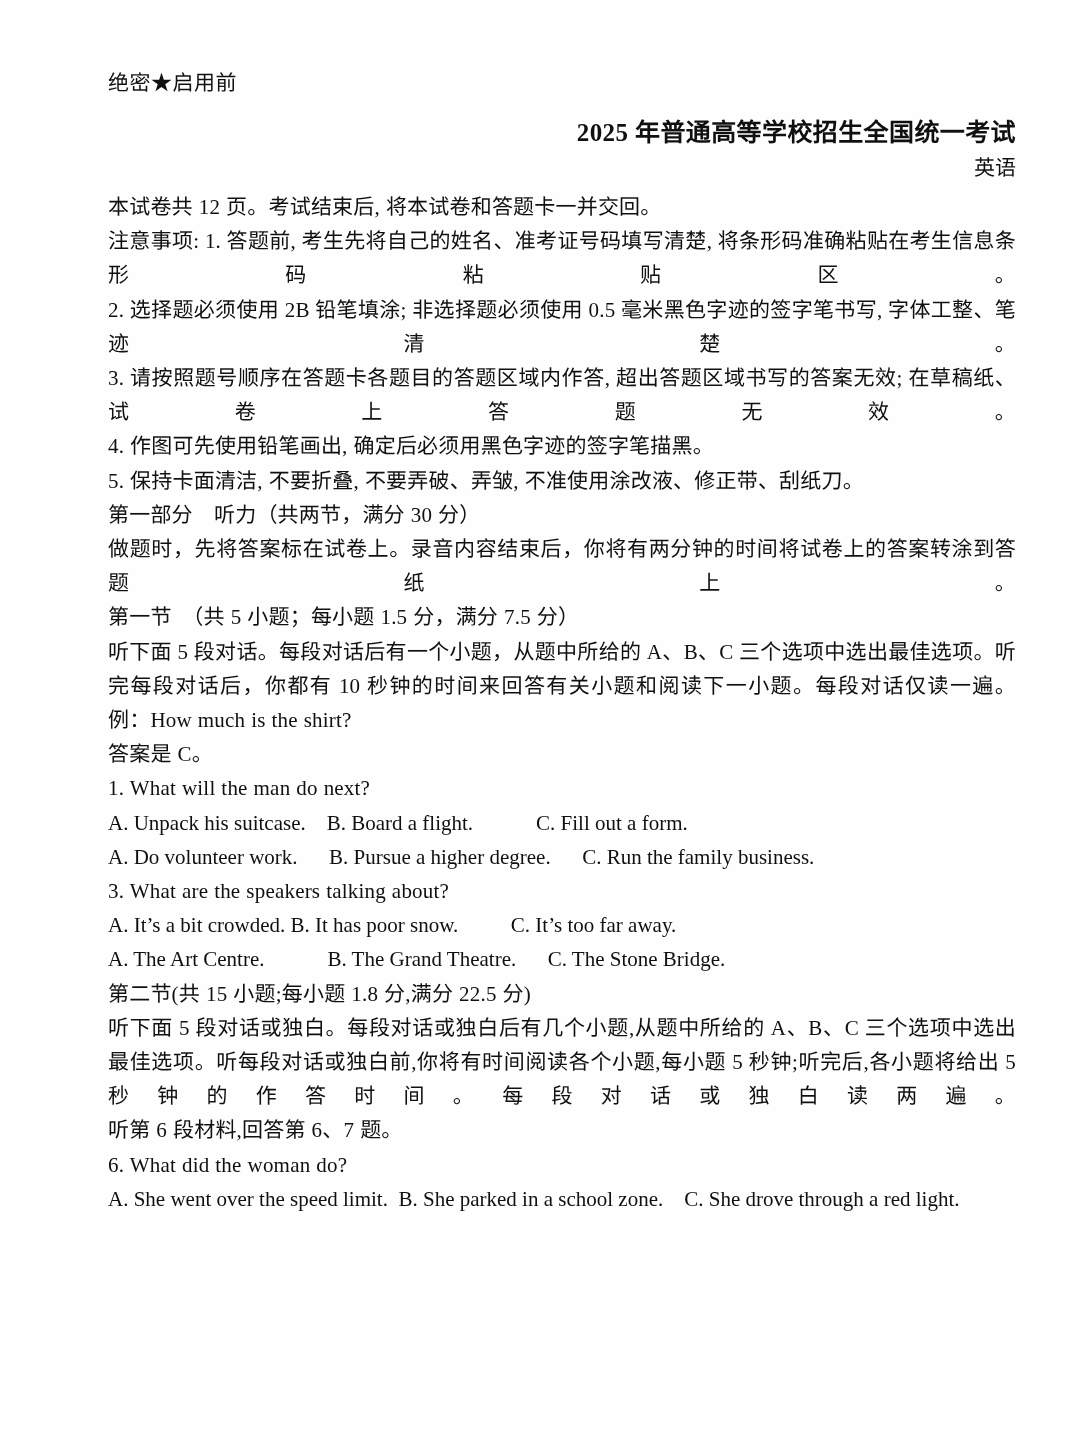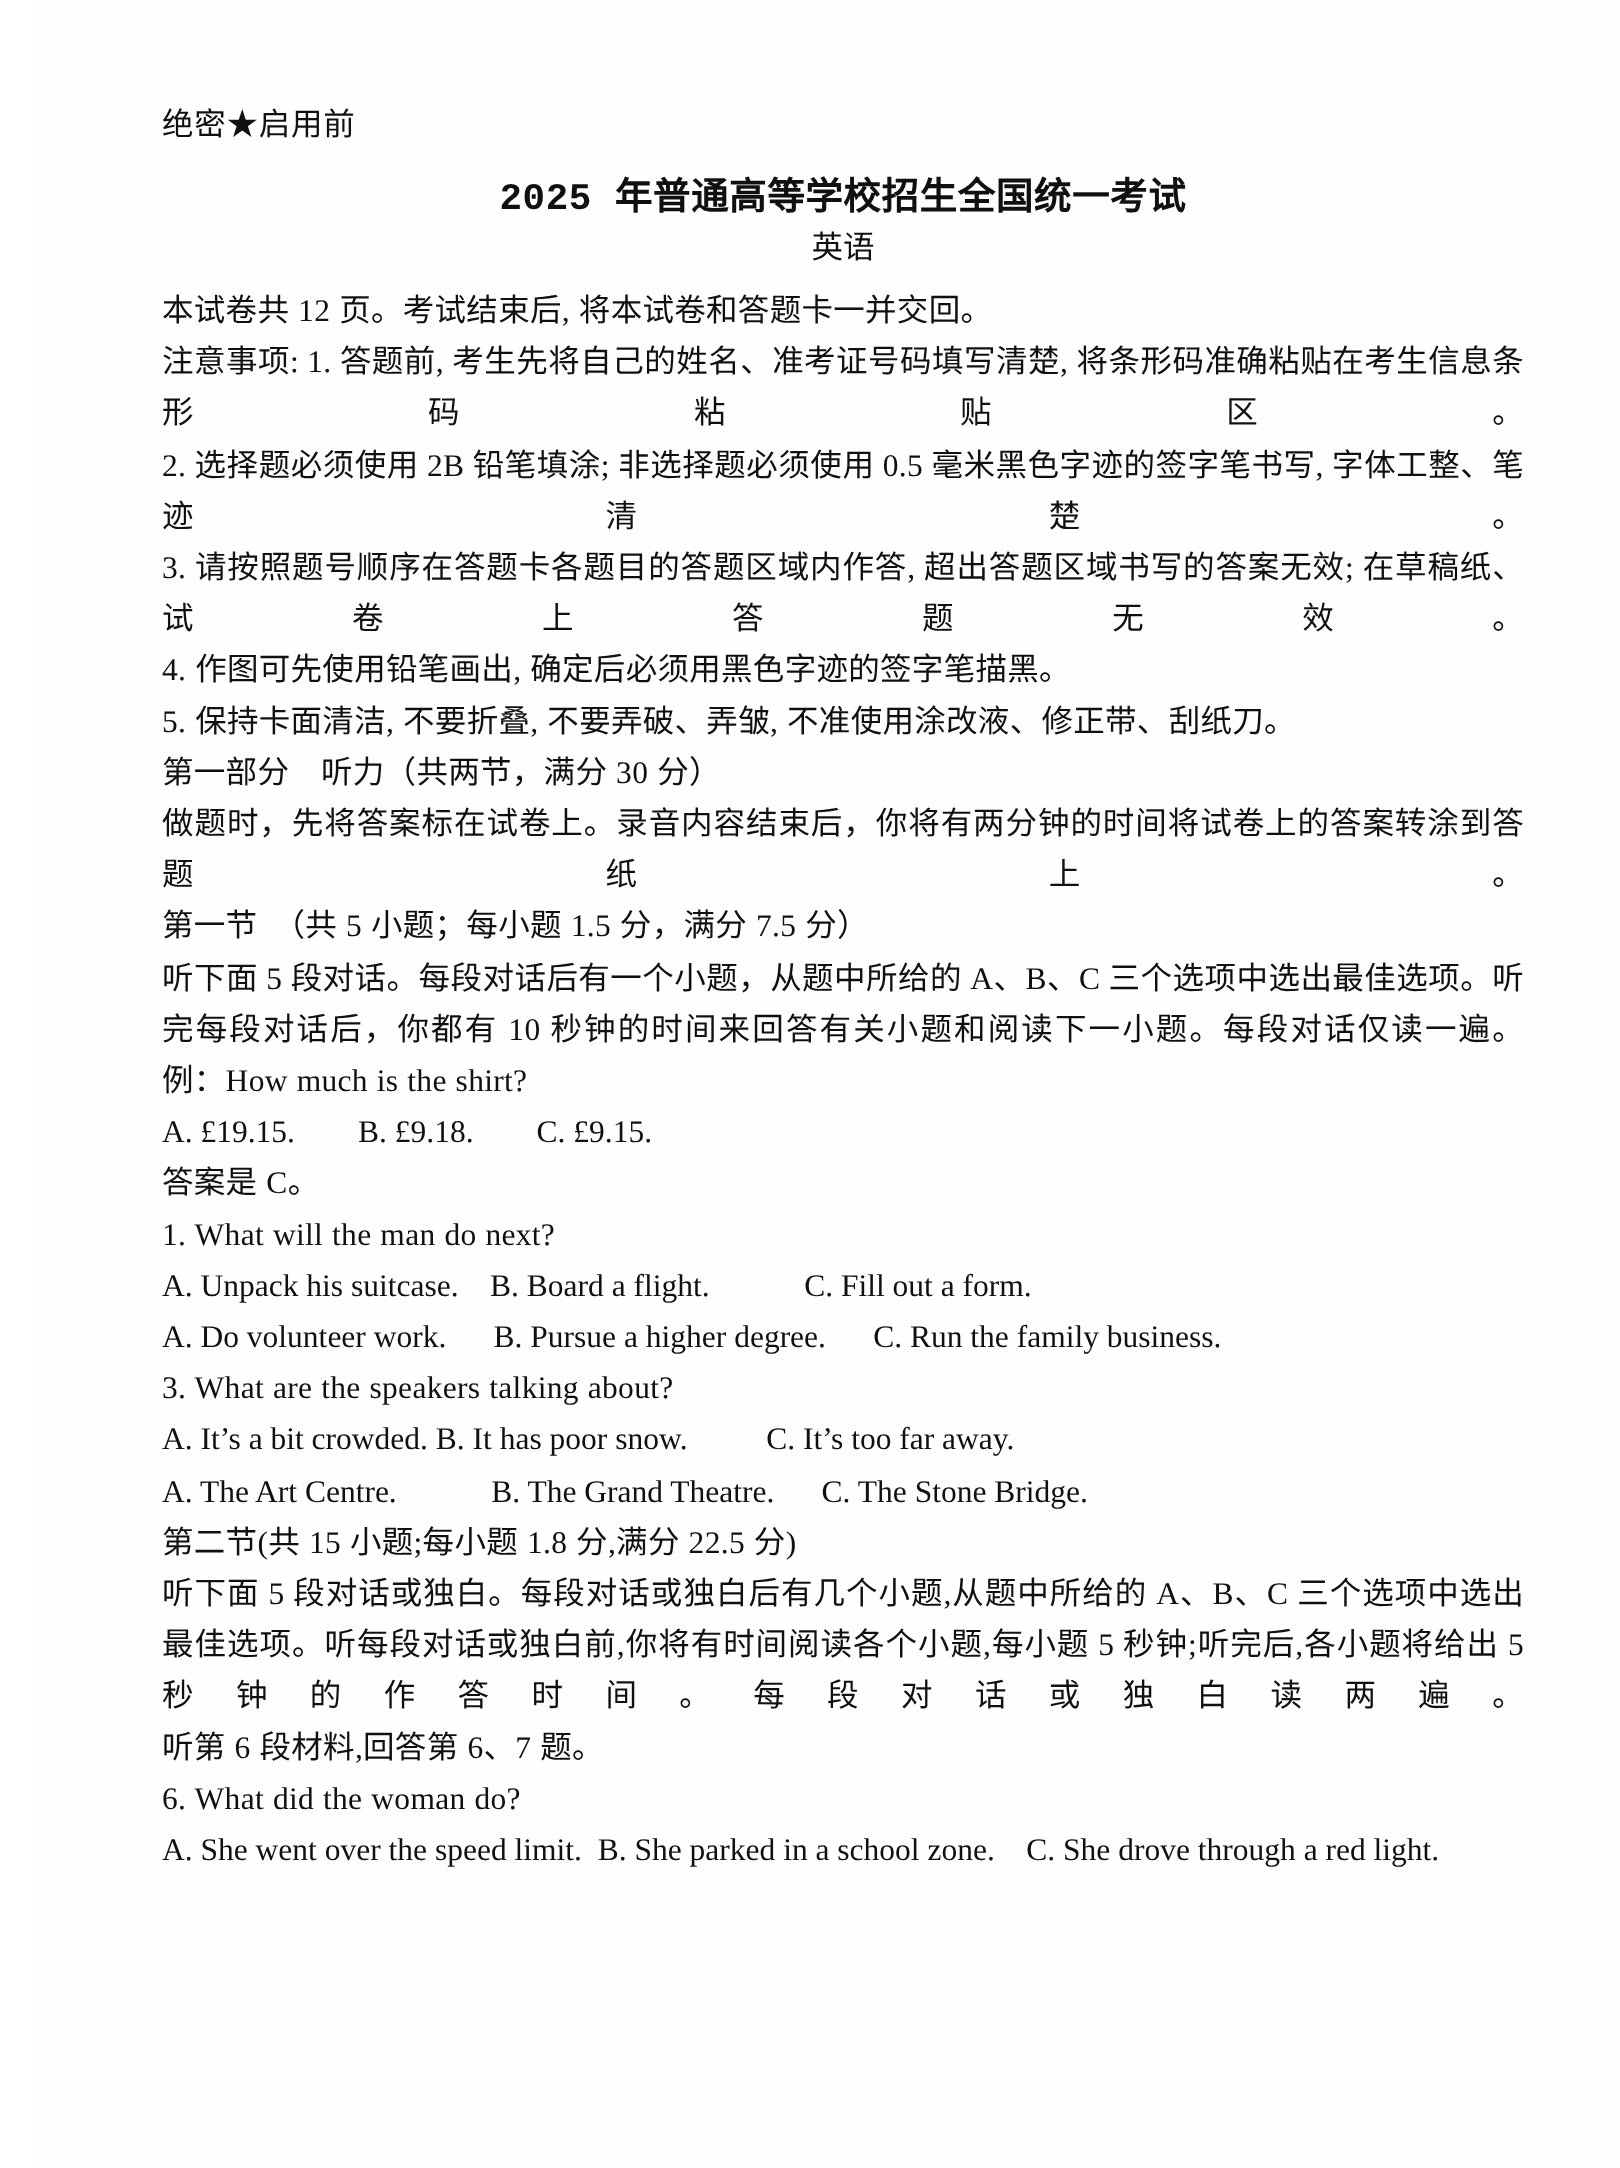--- a/index.html
+++ b/index.html
@@ -38,23 +38,22 @@
   .secret-line {
     font-size: 21px;
     line-height: 30px;
     margin-top: 68px;
     letter-spacing: 0.5px;
     font-family: "Liberation Serif", "DejaVu Serif", serif;
     white-space: nowrap;
   }
 
   .title-block {
-    text-align: center;
+    text-align: right;
     margin-top: 18px;
-    font-family: Liberation Mono, monospace;
   }
   .exam-title {
     font-size: 25px;
     line-height: 34px;
     font-weight: bold;
     letter-spacing: 0.4px;
   }
   .exam-subject {
     font-size: 21px;
     line-height: 32px;
@@ -131,21 +130,20 @@
       <div class="line nowrap">第一部分　听力（共两节，满分 30 分）</div>
 
       <div class="para stretch">做题时，先将答案标在试卷上。录音内容结束后，你将有两分钟的时间将试卷上的答案转涂到答题纸上。</div>
 
       <div class="line nowrap">第一节　（共 5 小题；每小题 1.5 分，满分 7.5 分）</div>
 
       <div class="para stretch">听下面 5 段对话。每段对话后有一个小题，从题中所给的 A、B、C 三个选项中选出最佳选项。听完每段对话后，你都有 10 秒钟的时间来回答有关小题和阅读下一小题。每段对话仅读一遍。</div>
 
       <div class="line nowrap">例：How much is the shirt?</div>
 
-      <div class="opts en">A. £19.15.        B. £9.18.        C. £9.15.</div>
 
       <div class="line nowrap">答案是 C。</div>
 
       <div class="line nowrap en">1. What will the man do next?</div>
       <div class="opts en">A. Unpack his suitcase.    B. Board a flight.            C. Fill out a form.</div>
 
       <div class="opts en">A. Do volunteer work.      B. Pursue a higher degree.      C. Run the family business.</div>
 
       <div class="line nowrap en">3. What are the speakers talking about?</div>
 

